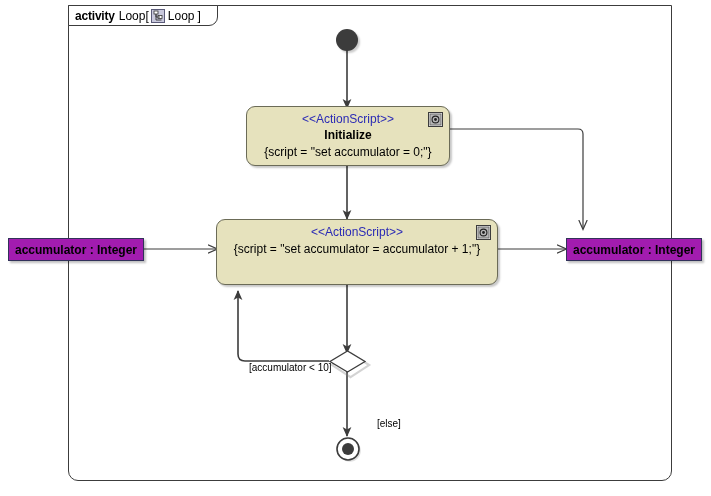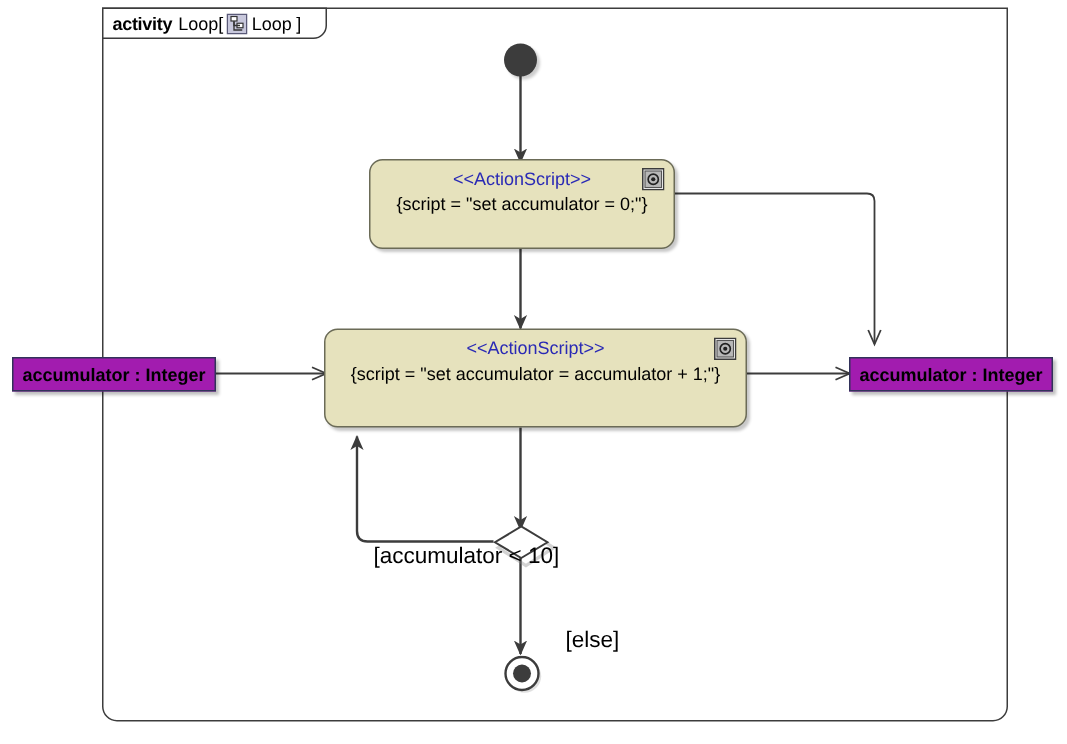--- a/index.html
+++ b/index.html
@@ -118,21 +118,21 @@
     align-items: center;
     justify-content: center;
     font-weight: bold;
     font-size: 12px;
     color: #000000;
     white-space: nowrap;
   }
 
   .label {
     position: absolute;
-    font-size: 15px;
+    font-size: 10px;
     color: #000000;
     white-space: nowrap;
     padding-left: 24px;
   }
 
   svg.edges {
     position: absolute;
     left: 0; top: 0;
     width: 711px;
     height: 496px;
@@ -188,20 +188,21 @@
 
     <path d="M329 361 L245 361 Q238 361 238 354 L238 291" fill="none" stroke="#3c3c3c" stroke-width="1.6" marker-end="url(#solidArrow)"></path>
 
     <line x1="347" y1="372" x2="347" y2="436" stroke="#3c3c3c" stroke-width="1.6" marker-end="url(#solidArrow)"></line>
   </svg>
 
   <div style="position:absolute;left:336px;top:29px;width:22px;height:22px;border-radius:50%;background:#3c3c3c;box-shadow:2px 2px 2px rgba(0,0,0,0.2);"></div>
 
   <div class="action" style="left:246px;top:106px;width:204px;height:60px;">
     <div class="stereo">&lt;&lt;ActionScript&gt;&gt;</div>
+    <div class="nm">Initialize</div>
     <div class="script">{script = "set accumulator = 0;"}</div>
     <span class="gear-badge">
       <svg width="15" height="15" viewBox="0 0 15 15">
         <rect x="0.5" y="0.5" width="14" height="14" fill="#e8e8e8" stroke="#3c3c3c" stroke-width="1"></rect>
         <rect x="2" y="2" width="11" height="11" fill="#b8b8b8" stroke="#555555" stroke-width="0.7"></rect>
         <circle cx="7.5" cy="7.5" r="3.4" fill="none" stroke="#222222" stroke-width="1.1"></circle>
         <circle cx="7.5" cy="7.5" r="1.4" fill="#222222"></circle>
       </svg>
     </span>
   </div>

